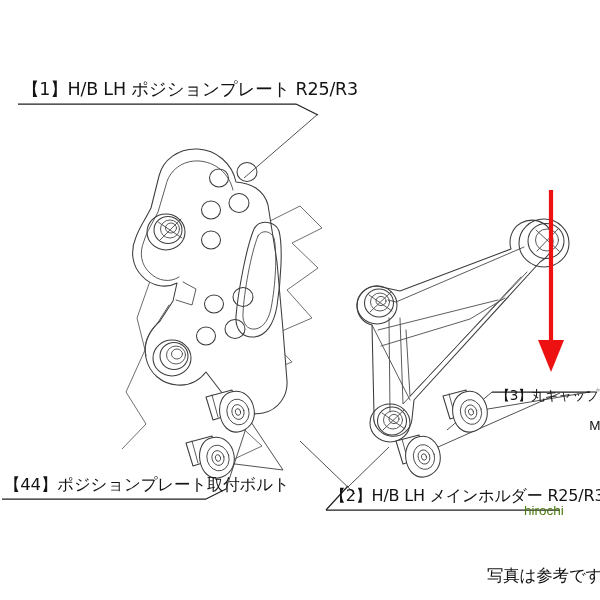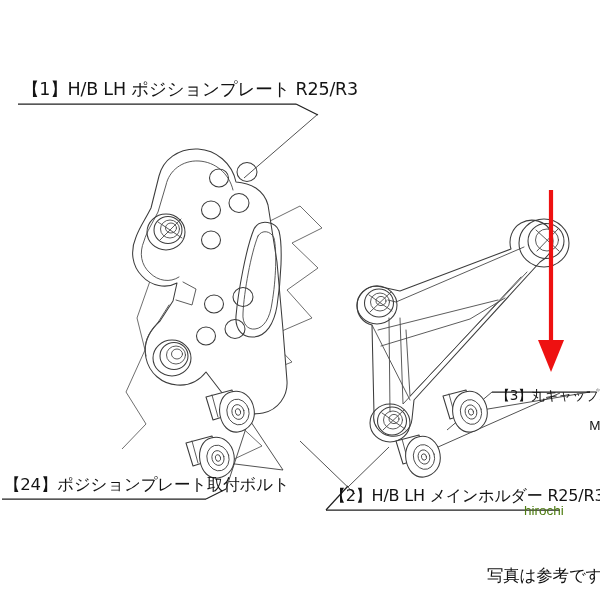--- a/index.html
+++ b/index.html
@@ -368,21 +368,21 @@
     </g>
 
     <g>
       <line class="arrow-red" x1="551" y1="190" x2="551" y2="345" stroke="#ee1111"></line>
       <polygon points="551,372 538,340 564,340" fill="#ee1111"></polygon>
     </g>
   </svg>
 
   <div class="label label-jp" id="lbl-plate">【1】H/B LH ポジションプレート R25/R3</div>
 
-  <div class="label label-jp" id="lbl-bolt24">【24】ポジションプレート取付ボルト</div>
+  <div class="label label-jp" id="lbl-bolt24">【44】ポジションプレート取付ボルト</div>
 
   <div class="label label-jp" id="lbl-holder">【2】H/B LH メインホルダー R25/R3</div>
 
   <div class="label label-jp" id="lbl-cap">
     <span>【3】丸キャップボルト</span>
     <span class="spec">M8X15</span>
   </div>
 
   <div class="label" id="lbl-watermark">hirochi</div>
 

